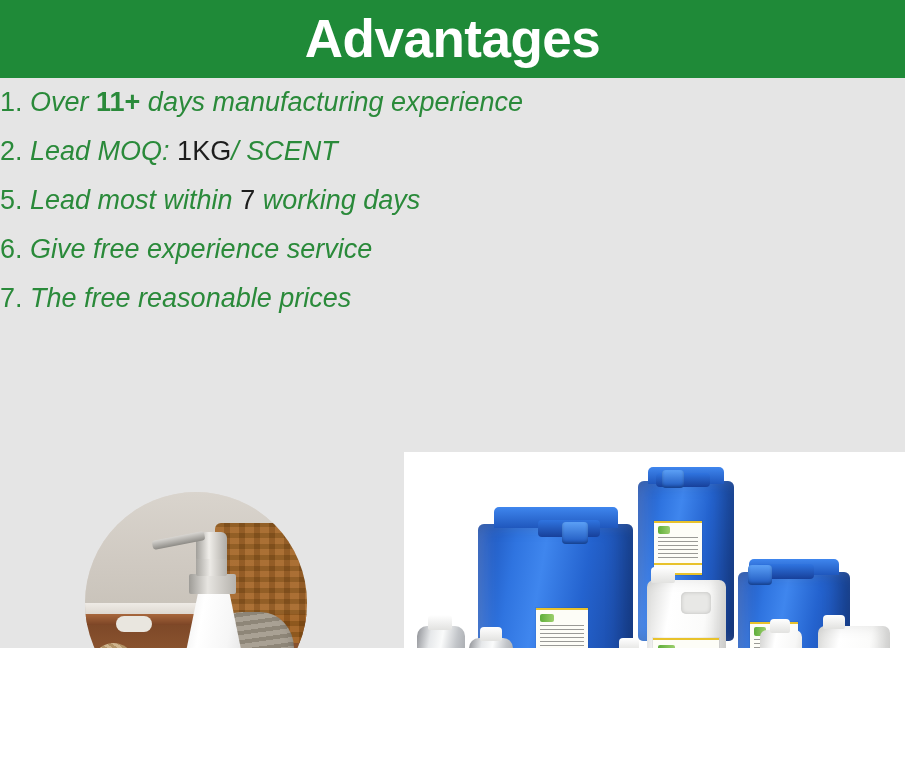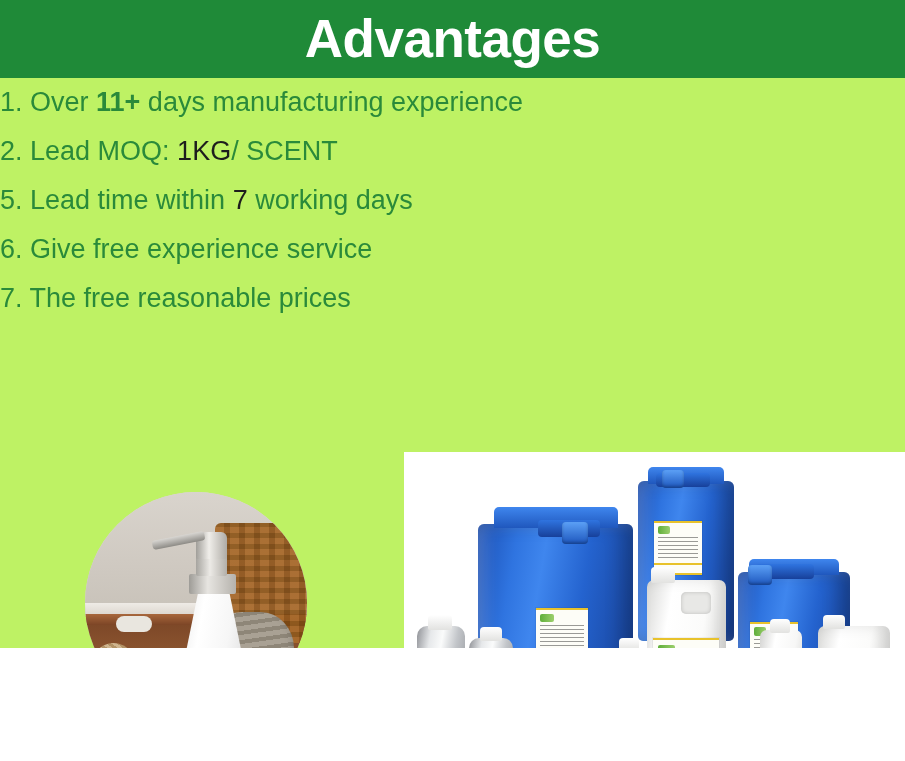--- a/index.html
+++ b/index.html
@@ -3,21 +3,21 @@
 <meta charset="utf-8">
 <style>
   html,body{margin:0;padding:0;}
   body{
     width:905px;height:761px;
     background:#ffffff;
     font-family:"Liberation Sans", sans-serif;
     overflow:hidden;
     position:relative;
   }
-  .page{position:relative;width:905px;height:648px;overflow:hidden;background:#bef264;}
+  .page{position:relative;width:905px;height:648px;overflow:hidden;background:#e5e5e5;}
 
   
   .banner{
     position:absolute;left:0;top:0;width:905px;height:78px;
     background:#1f8a38;
     display:flex;align-items:center;justify-content:center;
   }
   .banner-title{
     color:#ffffff;
     font-size:53px;
@@ -38,21 +38,21 @@
     line-height:49px;
     white-space:nowrap;
     font-size:27px;
     color:#2a8a3a;
     padding-left:0px;
     overflow:hidden;
   }
   .adv-item .num{color:#2a8a3a;}
   .adv-item .hl-bold{font-weight:bold;color:#2a8a3a;}
   .adv-item .hl-dark{color:#1d1d1d;}
-  .adv-item .seg{color:#2a8a3a;}
+  .adv-item .seg{color:#2a8a3a;font-style:italic;}
 
   
   .circle-photo{
     position:absolute;left:85px;top:492px;width:222px;height:222px;
     border-radius:50%;
     overflow:hidden;
     background:#ded8d2;
   }
   .cp-wall{position:absolute;left:0;top:0;width:100%;height:56%;
     background:linear-gradient(180deg,#d9d4cd 0%,#cfc9c1 60%,#c8c2b9 100%);}
@@ -204,21 +204,21 @@
     <div class="banner-title">Advantages</div>
   </div>
 
   <ul class="adv-list">
     <li class="adv-item"><span class="num">1.</span><span class="seg"> Over </span><span class="hl-bold">11+</span><span class="seg"> days manufacturing experience</span></li>
 
     <li class="adv-item"><span class="num">2.</span><span class="seg"> Lead MOQ: </span><span class="hl-dark">1KG</span><span class="seg">/ SCENT</span></li>
 
 
 
-    <li class="adv-item"><span class="num">5.</span><span class="seg"> Lead time within </span><span class="hl-dark">7</span><span class="seg"> working days</span></li>
+    <li class="adv-item"><span class="num">5.</span><span class="seg"> Lead most within </span><span class="hl-dark">7</span><span class="seg"> working days</span></li>
 
     <li class="adv-item"><span class="num">6.</span><span class="seg"> Give free experience service</span></li>
 
     <li class="adv-item"><span class="num">7.</span><span class="seg"> The free reasonable prices</span></li>
 
   </ul>
 
   <div class="circle-photo">
     <div class="cp-wall"></div>
     <div class="cp-wallrail"></div>

